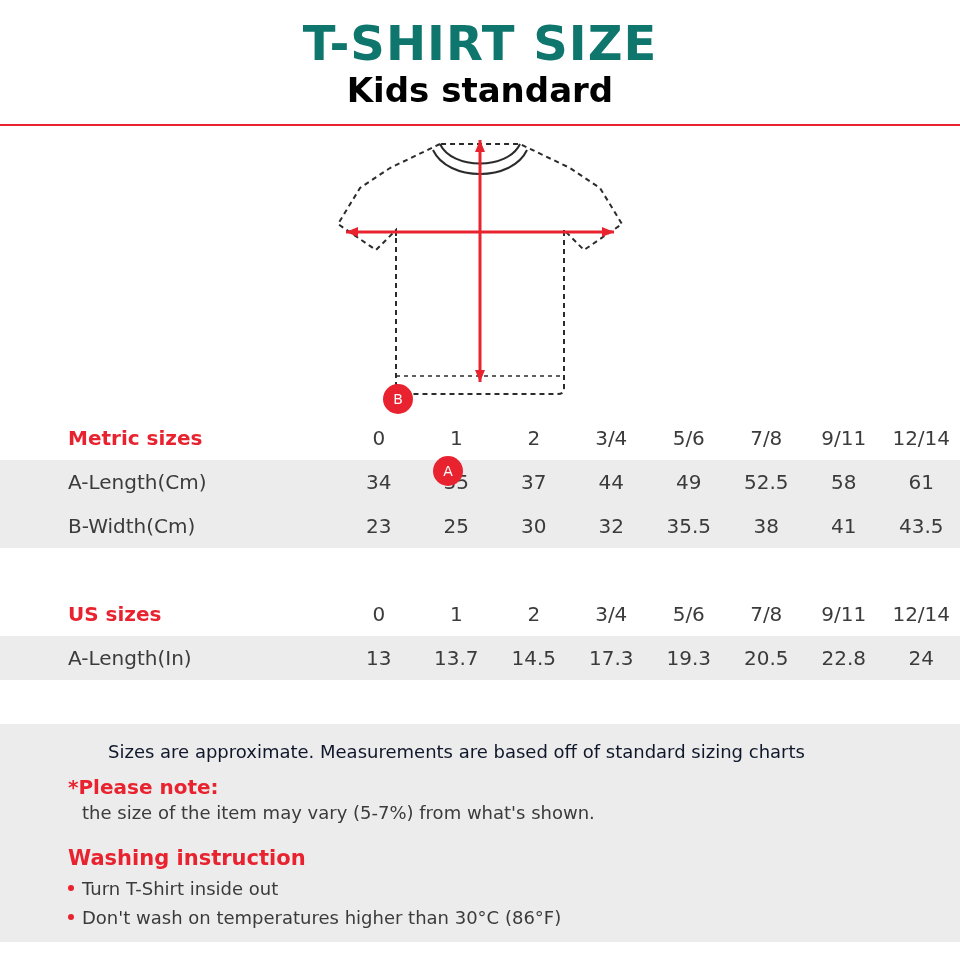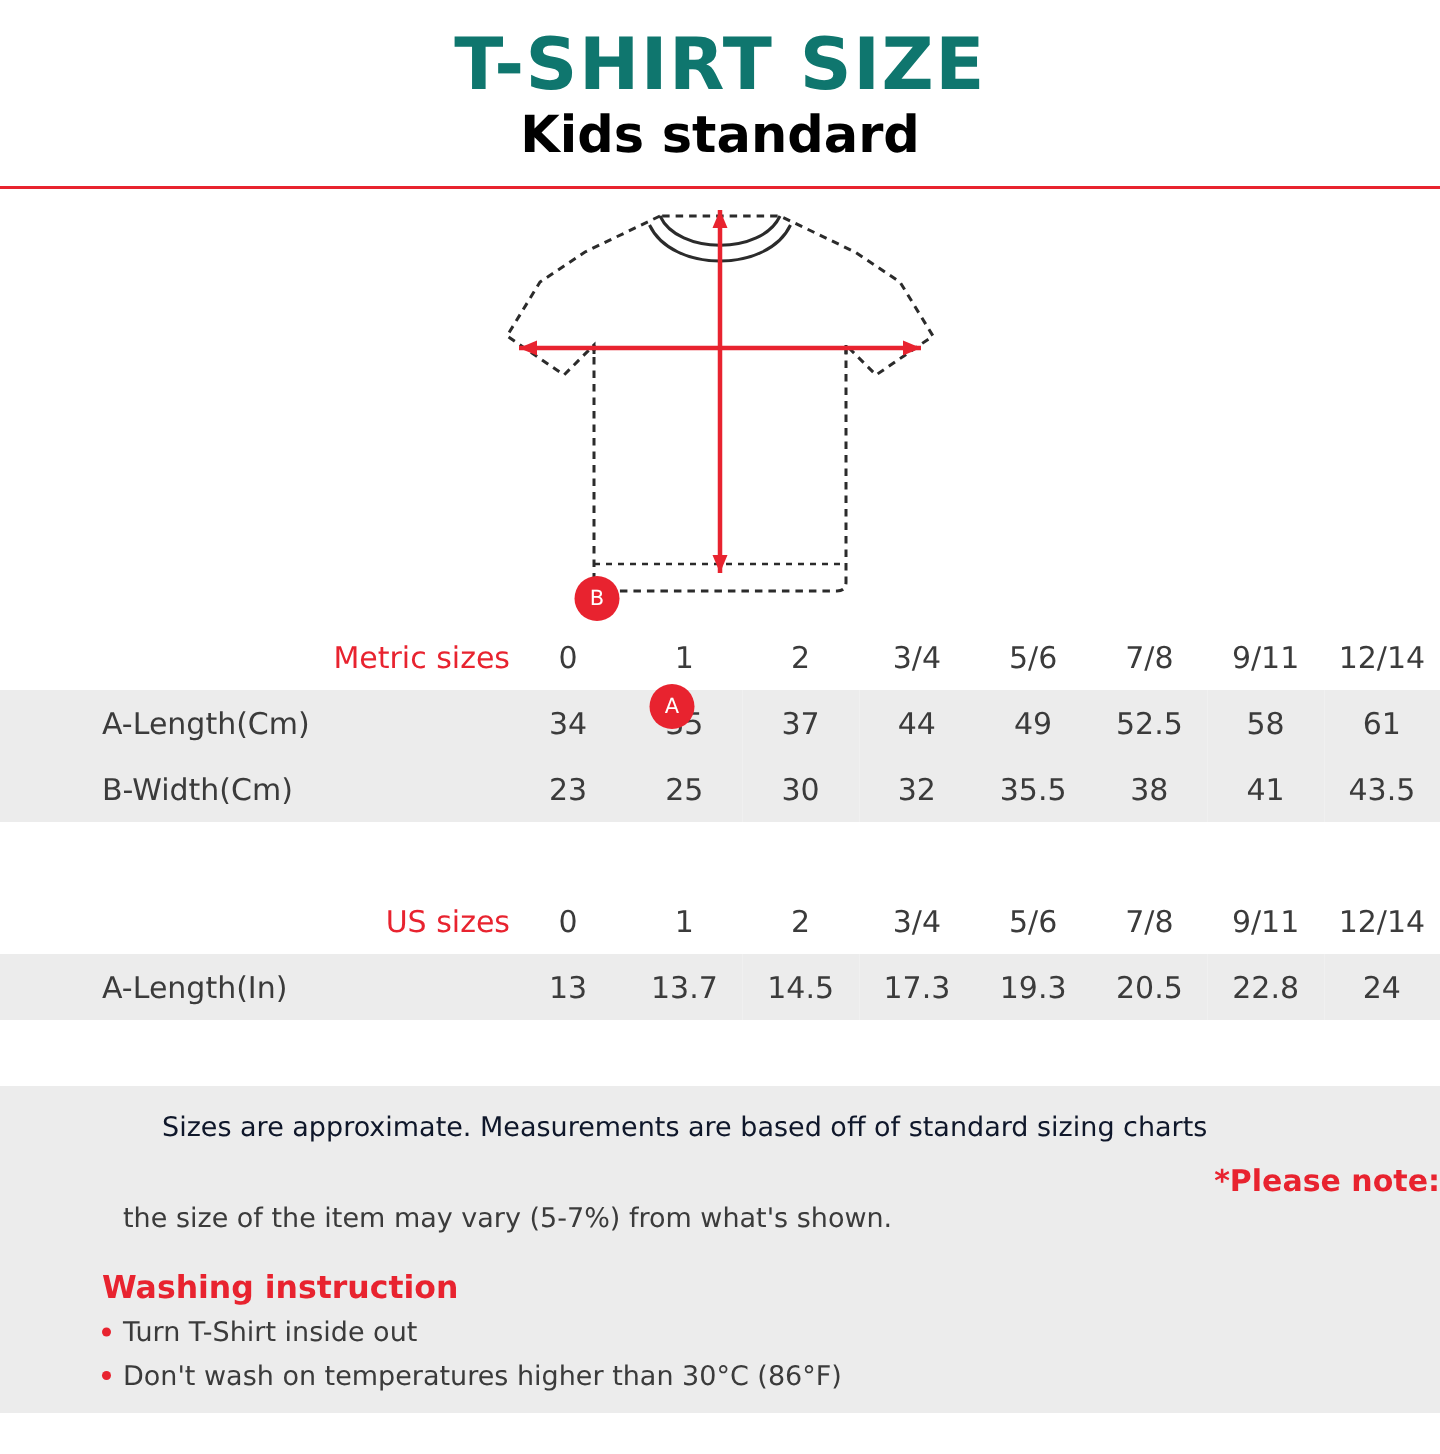--- a/index.html
+++ b/index.html
@@ -86,23 +86,22 @@
     vertical-align: middle;
     color: #3b3b3b;
   }
   td.row-label {
     width: 340px;
     text-align: left;
     padding-left: 30px;
   }
   td.row-label.head {
     color: #e8232f;
-    font-weight: normal;
+    font-weight: bold;
     padding-left: 68px;
-    text-align: right;
   }
   td.row-label.sub {
     padding-left: 68px;
   }
   td.val {
     text-align: center;
   }
   tr.band-white td { background: #ffffff; }
   tr.band-grey td { background: #ececec; }
 
@@ -121,21 +120,20 @@
     padding-left: 108px;
     color: #0f172a;
     line-height: 1.5;
   }
   .notes .please-note {
     font-size: 20px;
     color: #e8232f;
     font-weight: bold;
     padding-left: 68px;
     margin-top: 10px;
-    text-align: right;
   }
   .notes .vary {
     font-size: 18px;
     padding-left: 82px;
     line-height: 1.6;
   }
   .notes .wash-title {
     font-size: 21px;
     color: #e8232f;
     font-weight: bold;

